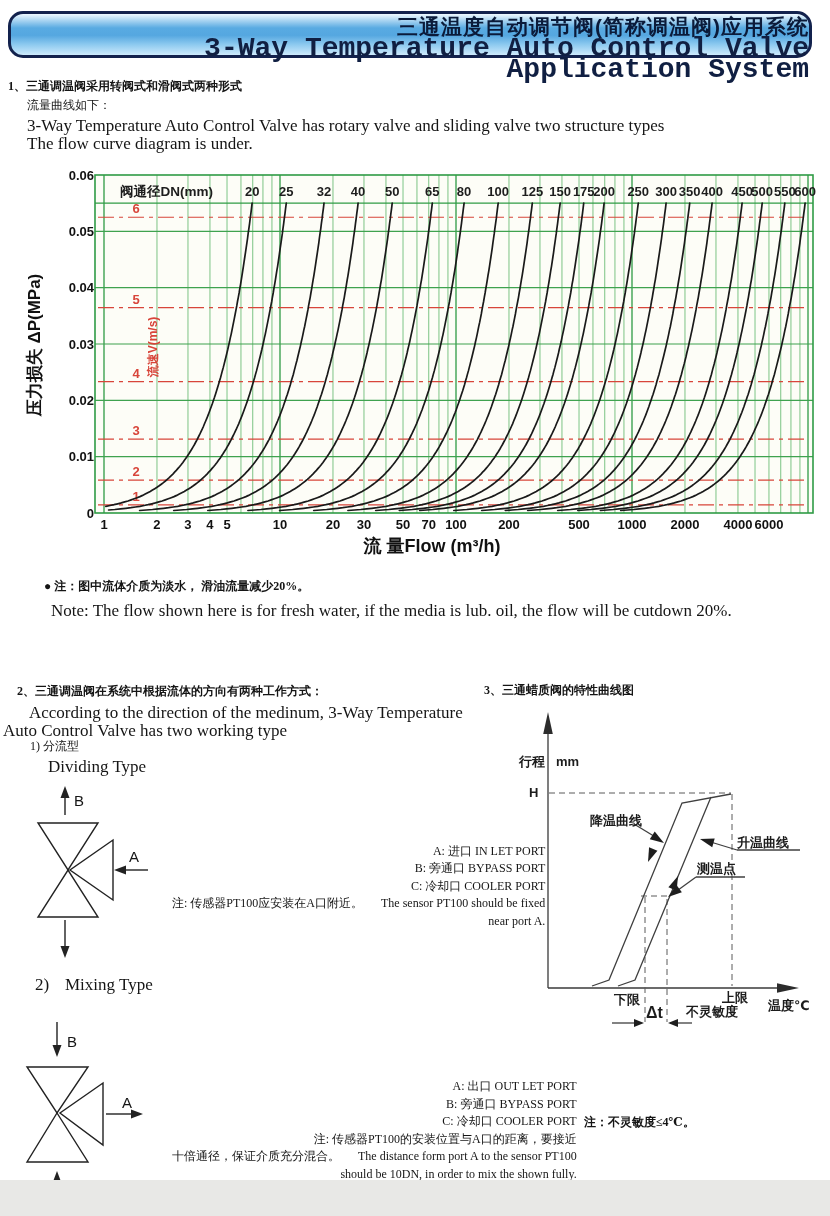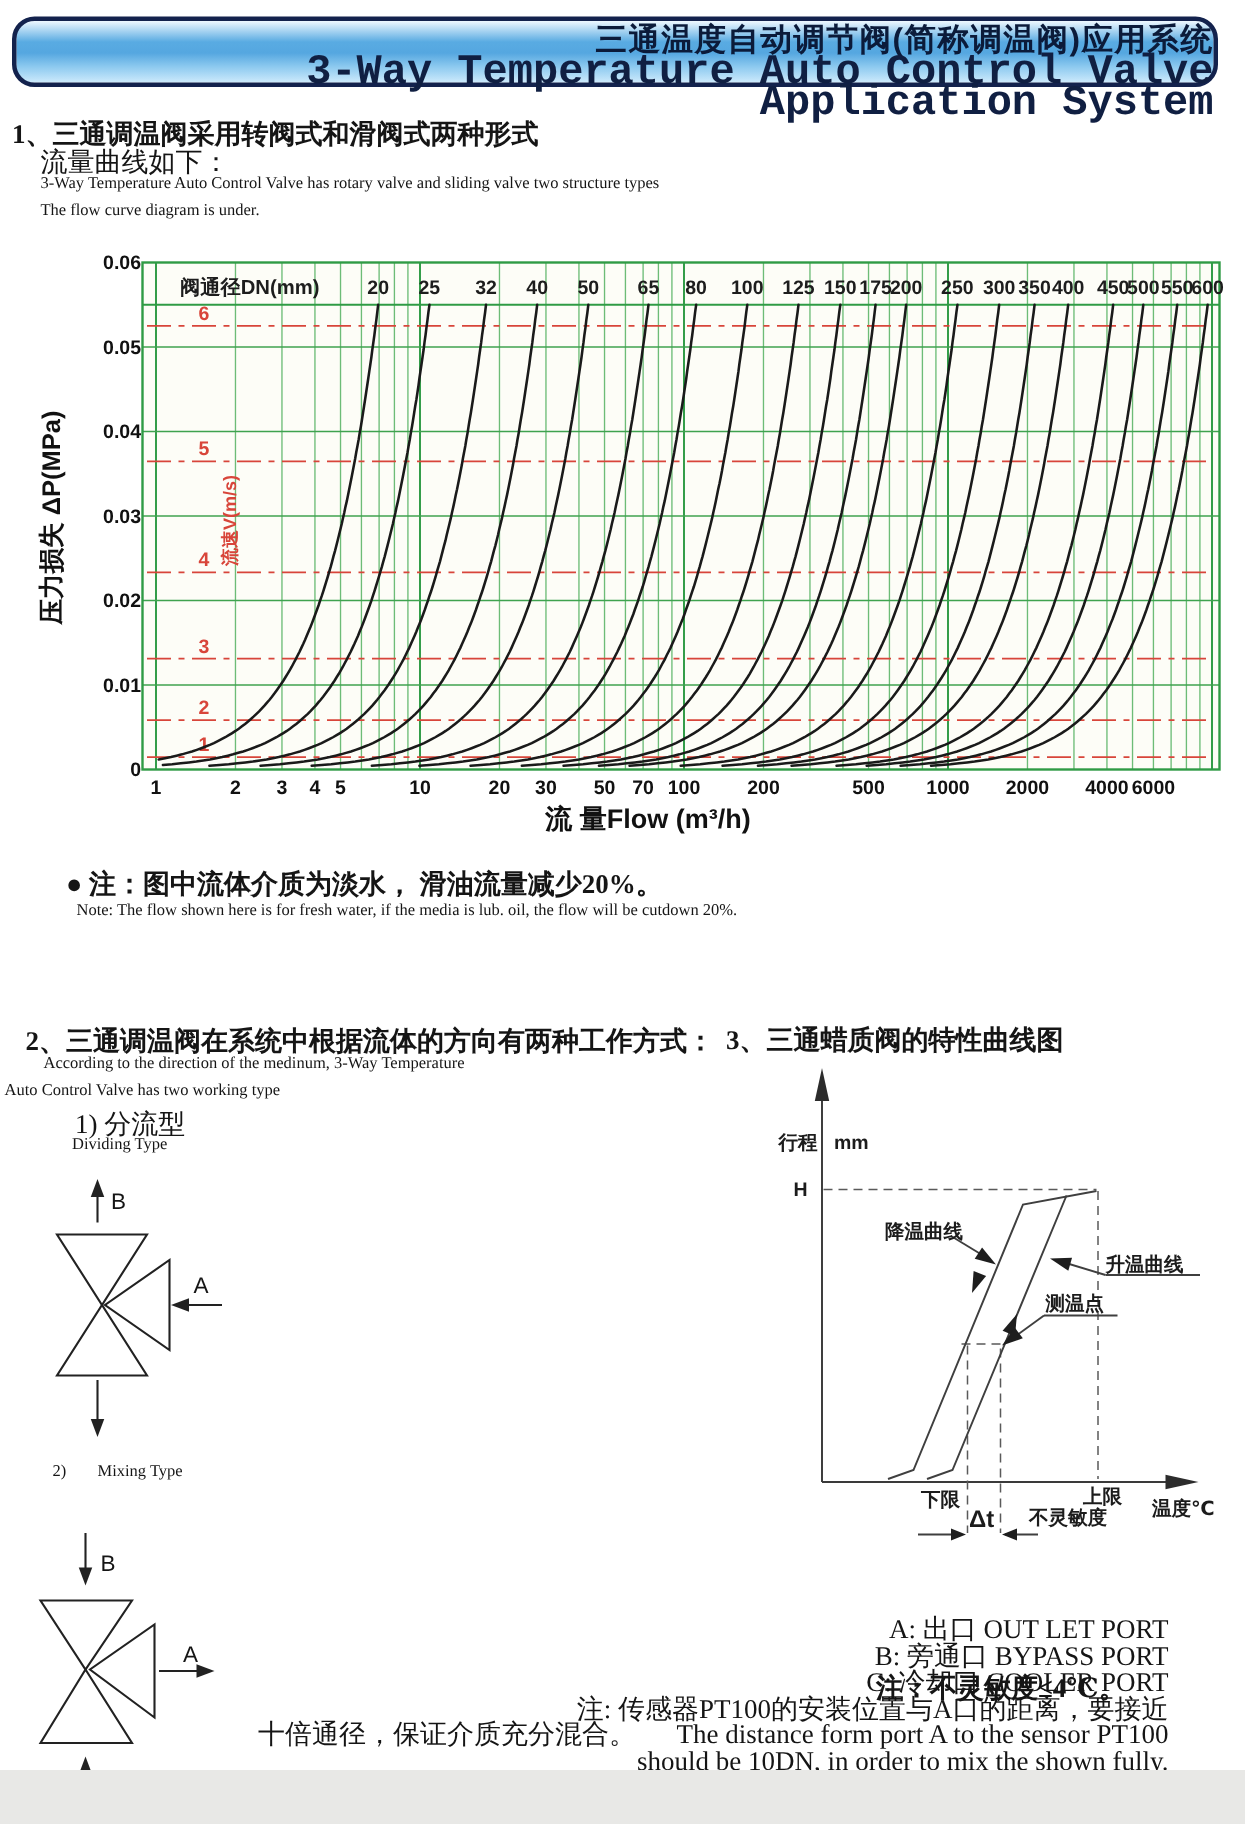--- a/index.html
+++ b/index.html
@@ -1,20 +1,20 @@
 <!DOCTYPE html>
 <html><head>
 <meta charset="utf-8">
 <style>
   html,body{margin:0;padding:0;background:#e8e8e6;}
   .page{position:relative;width:830px;height:1180px;background:#ffffff;overflow:hidden;
         font-family:"Liberation Serif","DejaVu Serif",serif;color:#151515;text-align:right;}
   .t{position:absolute;white-space:pre;line-height:1.18;}
-  .zh{font-size:18px;}
-  .en{font-size:11px;}
+  .zh{font-size:12px;}
+  .en{font-size:17px;}
   .bold{font-weight:bold;}
   .banner{position:absolute;left:8px;top:11px;width:804px;height:47px;box-sizing:border-box;
           border:3px solid #13224d;border-radius:15px;
           background:linear-gradient(180deg,#eef8ff 0%,#59abe2 34%,#55a7e0 52%,#8cc9ef 74%,#cdeafc 100%);
           padding:1px 0 0 12px;}
   .banner .zhline{font-size:21px;font-weight:bold;color:#0b1b3a;letter-spacing:1px;
           font-family:"Liberation Sans","DejaVu Sans",sans-serif;line-height:22px;margin-top:1px;}
   .banner .enline{font-size:28px;font-weight:bold;color:#101f42;
           font-family:Liberation Mono, monospace;line-height:21px;}
   svg{position:absolute;overflow:visible;}
@@ -173,41 +173,46 @@
       <text x="40" y="345" text-anchor="middle" font-size="17" font-weight="bold" fill="#111" transform="rotate(-90 40 345)">压力损失 ΔP(MPa)</text>
       <text x="432" y="552" text-anchor="middle" font-size="18" font-weight="bold" fill="#111">流 量Flow (m³/h)</text>
     </svg>
 
   <div class="t zh bold" style="left:44px;top:579px;">● 注：图中流体介质为淡水， 滑油流量减少20%。</div>
   <div class="t en" style="left:51px;top:601px;">Note: The flow shown here is for fresh water, if the media is lub. oil, the flow will be cutdown 20%.</div>
 
   <div class="t zh bold" style="left:5px;top:684px;margin-left:12px;">2、三通调温阀在系统中根据流体的方向有两种工作方式：</div>
   <div class="t en" style="left:29px;top:703px;">According to the direction of the medinum, 3-Way Temperature</div>
   <div class="t en" style="left:3px;top:721px;">Auto Control Valve has two working type</div>
-  <div class="t zh" style="left:30px;top:739px;margin-left:20px;">1) 分流型</div>
+  <div class="t zh" style="left:30px;top:739px;">1) 分流型</div>
   <div class="t en" style="left:48px;top:757px;">Dividing Type</div>
 
   <svg style="left:20px;top:780px;" width="150" height="190" viewBox="20 780 150 190">
     <g stroke="#222" stroke-width="1.4" fill="none">
       <polygon points="38,823 98,823 68,870"></polygon>
       <polygon points="38,917 98,917 68,870"></polygon>
       <polygon points="113,840 113,900 70,870"></polygon>
       <line x1="65" y1="815" x2="65" y2="791"></line>
       <line x1="148" y1="870" x2="121" y2="870"></line>
       <line x1="65" y1="920" x2="65" y2="951"></line>
     </g>
     <g fill="#222" stroke="none">
       <polygon points="0,0 -12,-4.5 -12,4.5" transform="translate(65,786) rotate(-90)"></polygon>
       <polygon points="0,0 -12,-4.5 -12,4.5" transform="translate(114,870) rotate(180)"></polygon>
       <polygon points="0,0 -12,-4.5 -12,4.5" transform="translate(65,958) rotate(90)"></polygon>
     </g>
     <text x="74" y="806" font-size="15" font-family="Liberation Serif,serif" fill="#151515">B</text>
     <text x="129" y="862" font-size="15" font-family="Liberation Serif,serif" fill="#151515">A</text>
   </svg>
 
+  <div class="t zh" style="left:172px;top:843px;line-height:17.4px;"><span>A: 进口 IN LET PORT</span>
+<span>B: 旁通口 BYPASS PORT</span>
+<span>C: 冷却口 COOLER PORT</span>
+<span>注: 传感器PT100应安装在A口附近。</span>      <span>The sensor PT100 should be fixed</span>
+<span>near port A.</span></div>
 
   <div class="t en" style="left:35px;top:975px;">2)</div>
   <div class="t en" style="left:65px;top:975px;">Mixing Type</div>
 
   <svg style="left:20px;top:1000px;" width="150" height="216" viewBox="20 1000 150 216">
     <g stroke="#222" stroke-width="1.4" fill="none">
       <polygon points="27,1067 88,1067 57,1113"></polygon>
       <polygon points="27,1162 88,1162 57,1113"></polygon>
       <polygon points="103,1083 103,1145 60,1113"></polygon>
       <line x1="57" y1="1022" x2="57" y2="1051"></line>

